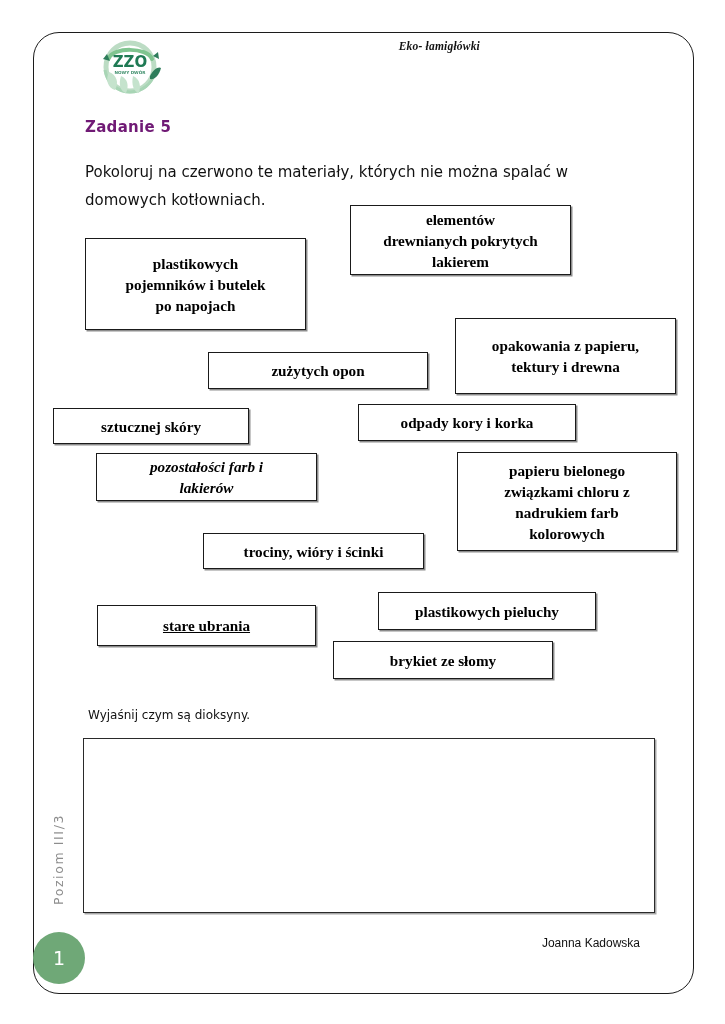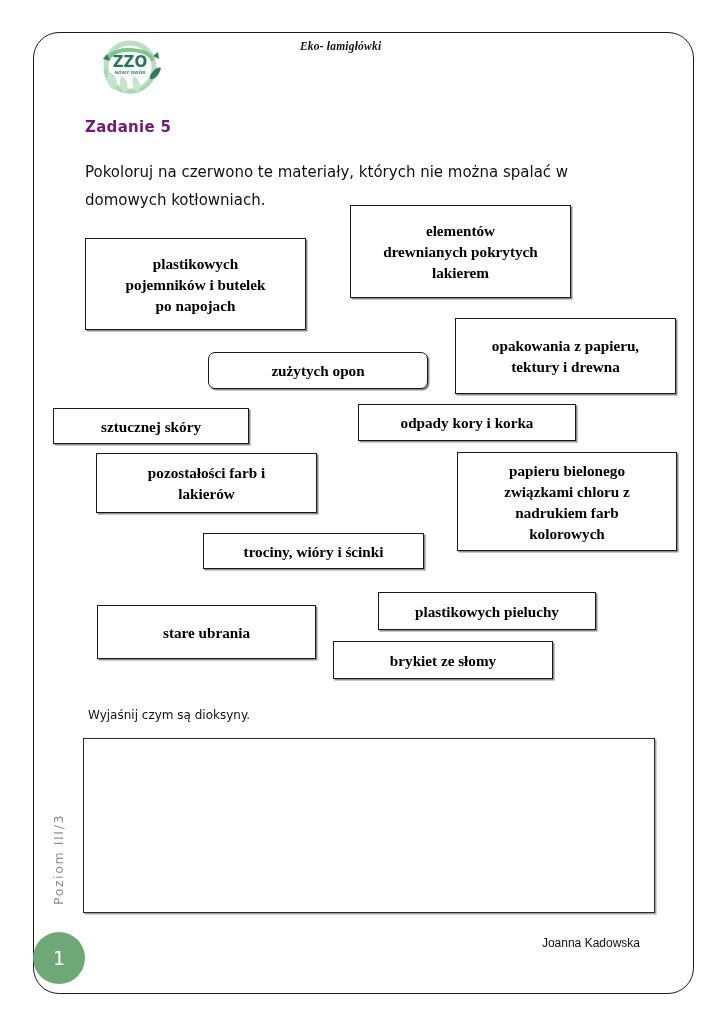--- a/index.html
+++ b/index.html
@@ -34,21 +34,21 @@
     left: 95px;
     top: 38px;
     width: 70px;
     height: 62px;
   }
   #header-title {
     position: absolute;
     left: 300px;
     top: 40px;
     width: 180px;
-    text-align: left;
+    text-align: right;
     font-family: "Liberation Serif", serif;
     font-weight: bold;
     font-style: italic;
     font-size: 11.5px;
     color: #111;
     letter-spacing: 0.2px;
   }
 
   
   #task-heading {
@@ -178,55 +178,55 @@
 
 <div id="task-heading">Zadanie 5</div>
 <div id="task-instruction">Pokoloruj na czerwono te materiały, których nie można spalać w domowych kotłowniach.</div>
 
 <div id="material-boxes-layer">
     <div class="material-box" style="left: 85px; top: 238px; width: 221px; height: 92px;">
       <span>plastikowych
 pojemników i butelek
 po napojach</span>
     </div>
-    <div class="material-box" style="left: 350px; top: 205px; width: 221px; height: 93px;">
+    <div class="material-box" style="left: 350px; top: 205px; width: 221px; height: 70px;">
       <span>elementów
 drewnianych pokrytych
 lakierem</span>
     </div>
     <div class="material-box" style="left: 455px; top: 318px; width: 221px; height: 76px;">
       <span>opakowania z papieru,
 tektury i drewna</span>
     </div>
-    <div class="material-box" style="left: 208px; top: 352px; width: 220px; height: 37px; border-radius: 7px;">
+    <div class="material-box" style="left: 208px; top: 352px; width: 220px; height: 37px;">
       <span>zużytych opon</span>
     </div>
     <div class="material-box" style="left: 358px; top: 404px; width: 218px; height: 37px;">
       <span>odpady kory i korka</span>
     </div>
     <div class="material-box" style="left: 53px; top: 408px; width: 196px; height: 36px;">
       <span>sztucznej skóry</span>
     </div>
-    <div class="material-box" style="left: 96px; top: 453px; width: 221px; height: 60px;">
+    <div class="material-box" style="left: 96px; top: 453px; width: 221px; height: 48px; font-style: italic;">
       <span>pozostałości farb i
 lakierów</span>
     </div>
     <div class="material-box" style="left: 457px; top: 452px; width: 220px; height: 99px;">
       <span>papieru bielonego
 związkami chloru z
 nadrukiem farb
 kolorowych</span>
     </div>
     <div class="material-box" style="left: 203px; top: 533px; width: 221px; height: 36px; text-align: center;">
       <span>trociny, wióry i ścinki</span>
     </div>
     <div class="material-box" style="left: 378px; top: 592px; width: 218px; height: 38px;">
       <span>plastikowych pieluchy</span>
     </div>
-    <div class="material-box" style="left: 97px; top: 605px; width: 219px; height: 54px;">
+    <div class="material-box" style="left: 97px; top: 605px; width: 219px; height: 41px; text-decoration: underline;">
       <span>stare ubrania</span>
     </div>
     <div class="material-box" style="left: 333px; top: 641px; width: 220px; height: 38px;">
       <span>brykiet ze słomy</span>
     </div>
   </div>
 
 <div id="answer-prompt">Wyjaśnij czym są dioksyny.</div>
 <div id="answer-box"></div>
 

